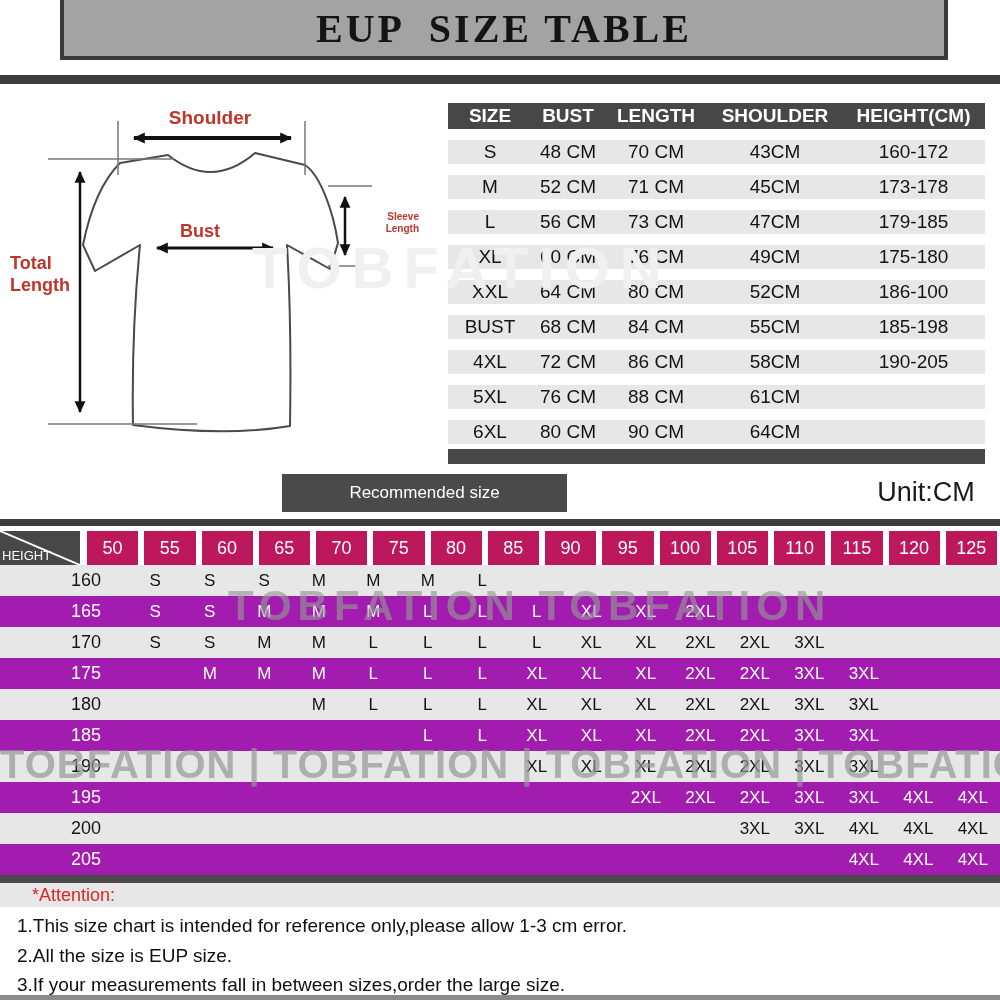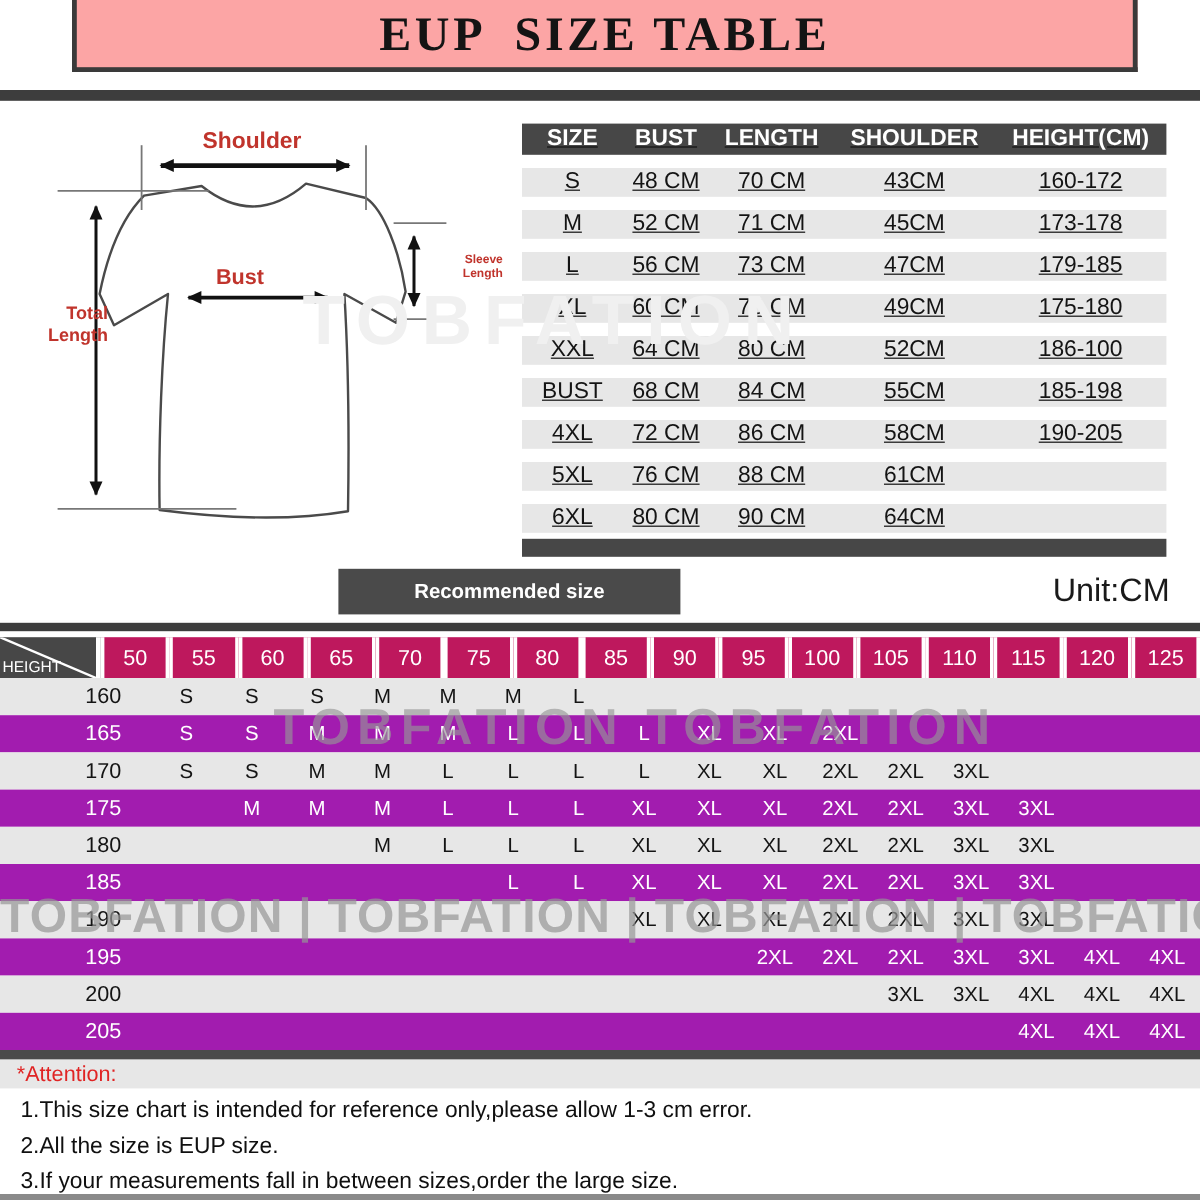--- a/index.html
+++ b/index.html
@@ -1,47 +1,47 @@
 <!DOCTYPE html>
 <html><head>
 <meta charset="utf-8">
 <style>
   html,body{margin:0;padding:0;background:#fff;}
   .page{position:relative;width:1000px;height:1000px;background:#fff;overflow:hidden;
         font-family:"Liberation Sans",sans-serif;color:#111;}
 
   
-  .title-box{position:absolute;left:60px;top:0;width:880px;height:56px;background:#fca5a5;
+  .title-box{position:absolute;left:60px;top:0;width:880px;height:56px;background:#a3a3a3;
              border-left:4px solid #3a3a3a;border-right:4px solid #3a3a3a;border-bottom:4px solid #3a3a3a;
              display:flex;align-items:center;justify-content:center;}
   .title-box span{font-family:"Liberation Serif",serif;font-size:40px;font-weight:600;
                   letter-spacing:3px;white-space:pre;color:#141414;}
   .top-divider{position:absolute;left:0;top:75px;width:1000px;height:9px;background:#3d3d3d;}
 
   
   .diagram{position:absolute;left:0;top:95px;width:455px;height:365px;}
   .diagram svg{position:absolute;left:0;top:0;}
   .lbl{position:absolute;color:#c0342c;font-weight:bold;white-space:pre-line;line-height:1.2;}
   .lbl-shoulder{left:135px;top:12px;width:150px;text-align:center;font-size:19px;}
   .lbl-bust{left:150px;top:126px;width:100px;text-align:center;font-size:18px;}
-  .lbl-total{left:10px;top:158px;width:80px;text-align:right;font-size:15px;}
+  .lbl-total{left:10px;top:158px;width:80px;text-align:left;font-size:18px;}
   .lbl-sleeve{left:349px;top:116px;width:70px;text-align:right;font-size:10px;}
 
   
-  .size-table{position:absolute;left:435px;top:103px;width:537px;text-decoration:underline;}
+  .size-table{position:absolute;left:448px;top:103px;width:537px;}
   .st-grid{display:grid;grid-template-columns:84px 72px 104px 134px 143px;}
   .st-head{background:#474747;height:26px;align-items:center;}
   .st-head div{color:#fff;font-size:19px;font-weight:600;text-align:center;}
   .st-row{background:#e7e7e7;height:24px;margin-top:11px;align-items:center;}
   .st-row div{font-size:19px;color:#141414;text-align:center;}
   .st-footer{margin-top:5px;height:15px;background:#474747;}
 
   
   .recommended-bar{position:absolute;left:282px;top:474px;width:285px;height:38px;background:#4a4a4a;
-                   color:#fff;font-size:17px;display:flex;align-items:center;justify-content:center;font-weight:bold;}
+                   color:#fff;font-size:17px;display:flex;align-items:center;justify-content:center;}
   .unit-label{position:absolute;left:852px;top:477px;width:148px;font-size:27px;color:#1a1a1a;text-align:center;}
   .mid-divider{position:absolute;left:0;top:519px;width:1000px;height:7px;background:#3d3d3d;}
 
   
   .matrix{position:absolute;left:0;top:531px;width:1000px;}
   .mx-grid{display:grid;grid-template-columns:84px repeat(16,1fr);}
   .mx-head{height:34px;}
   .mx-hcell{background:#be185d;color:#fff;font-size:18px;border-left:3px solid #fff;border-right:3px solid #fff;
             display:flex;align-items:center;justify-content:center;}
   .mx-corner{position:relative;background:#474747;border-right:4px solid #fff;overflow:hidden;}
@@ -51,21 +51,21 @@
   .mx-row{height:31px;align-items:center;padding-left:44px;}
   .mx-row div{text-align:center;font-size:17px;}
   .mx-row .mx-height{font-size:18px;}
   .mx-light{background:#e7e7e7;color:#141414;}
   .mx-dark{background:#a21caf;color:#fff;}
   .mx-footer{position:absolute;left:0;top:875px;width:1000px;height:8px;background:#4a4a4a;}
 
   
   .attention-bar{position:absolute;left:0;top:883px;width:1000px;height:24px;background:#e7e7e7;
                  display:flex;align-items:center;}
-  .attention-bar span{color:#e02424;font-size:18px;margin-left:14px;}
+  .attention-bar span{color:#e02424;font-size:18px;margin-left:32px;}
   .note{position:absolute;left:17px;font-size:19px;color:#101010;}
   .note1{top:915px;} .note2{top:945px;} .note3{top:974px;}
   .bottom-bar{position:absolute;left:0;top:995px;width:1000px;height:5px;background:#8a8a8a;}
 
   
   .wm{position:absolute;font-weight:bold;white-space:nowrap;pointer-events:none;z-index:5;}
   .wm-top{left:252px;top:234px;font-size:58px;letter-spacing:10px;color:#f0f0f0;}
   .wm-mid{left:228px;top:582px;font-size:42px;letter-spacing:6px;color:rgba(150,150,150,0.65);}
   .wm-low{left:0px;top:742px;font-size:40px;letter-spacing:1px;color:rgba(150,150,150,0.70);width:1000px;overflow:hidden;}
 </style>

